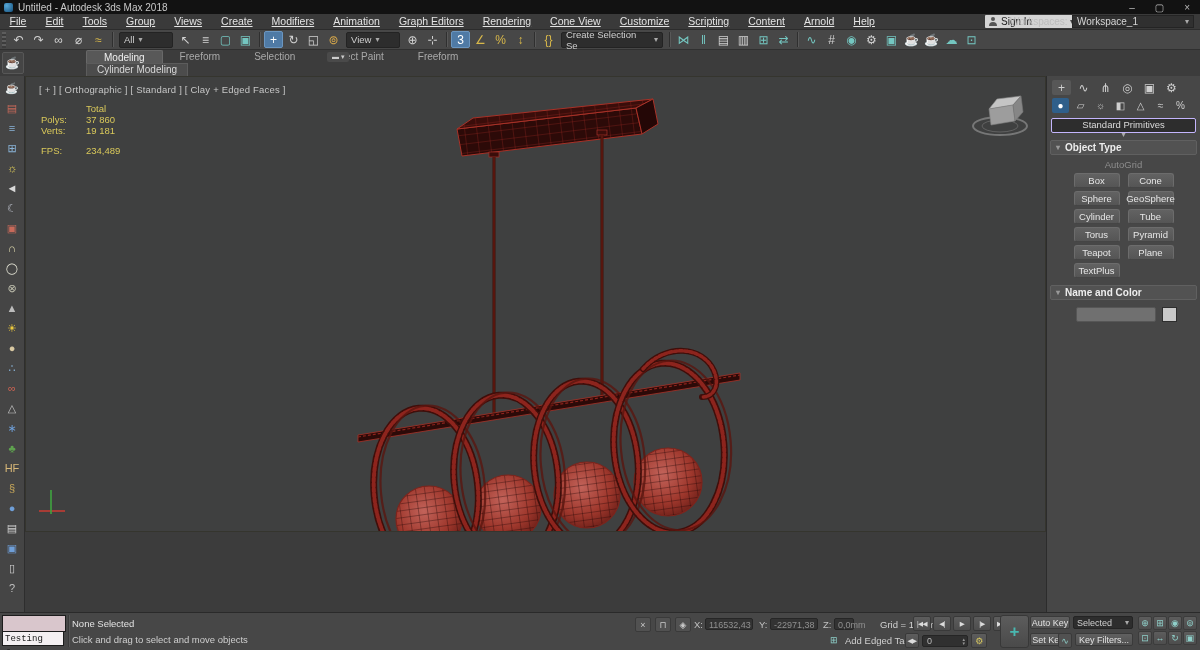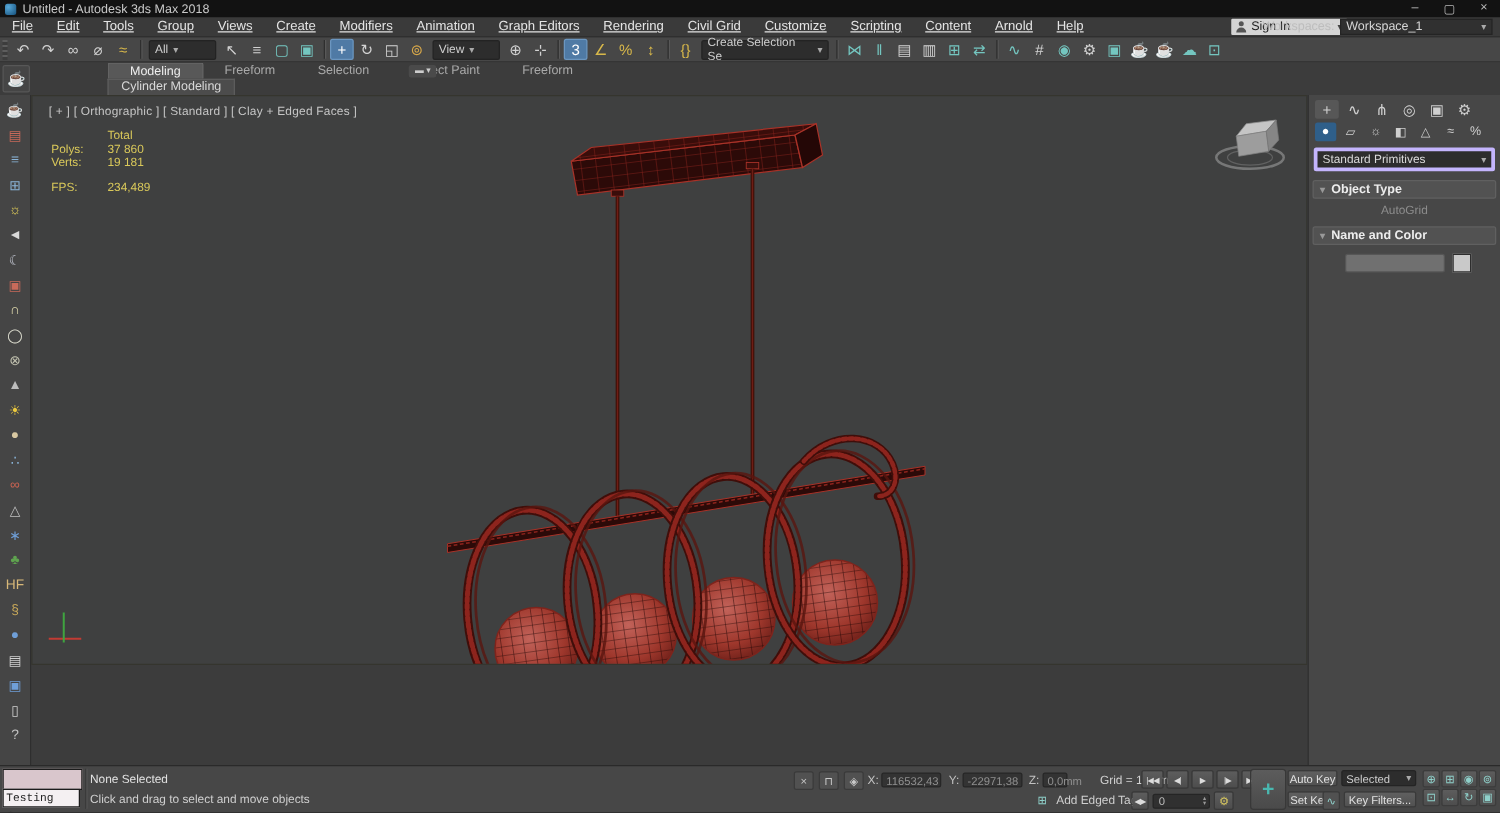--- a/index.html
+++ b/index.html
@@ -65,22 +65,22 @@
   .axis{position:absolute;left:10px;bottom:14px;}
   
   .cmdpanel{position:absolute;left:1046px;top:76px;width:154px;height:536px;background:#474747;
             border-left:1px solid #2c2c2c;box-sizing:border-box;}
   .cp-tabs{display:flex;gap:3px;padding:4px 4px 2px 5px;}
   .cp-tab{width:19px;height:15px;display:flex;align-items:center;justify-content:center;font-size:12px;color:#cfcfcf;border-radius:2px;}
   .cp-tab.active{background:#575757;}
   .cp-cats{display:flex;gap:3px;padding:1px 4px 3px 5px;}
   .cp-cat{width:17px;height:15px;display:flex;align-items:center;justify-content:center;font-size:10px;color:#cfcfcf;border-radius:2px;}
   .cp-cat.active{background:#2f5f8a;color:#fff;}
-  .cp-select{margin:2px 4px 0;height:13px;background:#2d2d2d;border:3px solid #c4b5fd;border-radius:2px;
-             display:flex;align-items:center;justify-content:space-between;padding:0 4px;font-size:9.5px;color:#dadada;}
+  .cp-select{margin:2px 4px 0;height:13px;background:#2d2d2d;border:1px solid #c4b5fd;border-radius:2px;
+             display:flex;align-items:center;justify-content:space-between;padding:0 4px;font-size:9.5px;color:#dadada;flex-direction:column;}
   .rollout{margin:7px 3px 0;background:#525252;border:1px solid #606060;border-radius:2px;height:13px;
            display:flex;align-items:center;gap:5px;padding:0 5px;font-size:10px;font-weight:bold;color:#ededed;}
   .rollout .caret{color:#999;}
   .autogrid{text-align:center;color:#8d8d8d;font-size:9.5px;margin:4px 0 3px;}
   .objgrid{display:grid;grid-template-columns:46px 46px;gap:3px 8px;justify-content:center;}
   .objbtn{height:13px;background:linear-gradient(#626262,#555);border:1px solid #6c6c6c;border-bottom-color:#454545;
           border-radius:3px;font-size:9.5px;color:#e6e6e6;display:flex;align-items:center;justify-content:center;}
   .nc-row{display:flex;gap:6px;align-items:center;margin:7px 0 0 29px;}
   .nc-input{width:78px;height:13px;background:#707070;border:1px solid #565656;border-radius:2px;}
   .nc-swatch{width:13px;height:13px;background:#c9c9c9;border:1px solid #2e2e2e;}
@@ -135,21 +135,21 @@
         <span class="menu-item">File</span>
         <span class="menu-item">Edit</span>
         <span class="menu-item">Tools</span>
         <span class="menu-item">Group</span>
         <span class="menu-item">Views</span>
         <span class="menu-item">Create</span>
         <span class="menu-item">Modifiers</span>
         <span class="menu-item">Animation</span>
         <span class="menu-item">Graph Editors</span>
         <span class="menu-item">Rendering</span>
-        <span class="menu-item">Civil Grid</span>
+        <span class="menu-item">Cone View</span>
         <span class="menu-item">Customize</span>
         <span class="menu-item">Scripting</span>
         <span class="menu-item">Content</span>
         <span class="menu-item">Arnold</span>
         <span class="menu-item">Help</span>
       </div>
     <div class="signin">
       <span class="person"></span>
       <span>Sign In</span>
       <span class="caret">▾</span>
@@ -400,20 +400,33 @@
       </div>
     <div class="cp-select">
       <span>Standard Primitives</span>
       <span class="caret">▾</span>
     </div>
     <div class="rollout">
       <span class="caret">▾</span>
       <span>Object Type</span>
     </div>
     <div class="autogrid">AutoGrid</div>
+    <div class="objgrid">
+        <span class="objbtn">Box</span>
+        <span class="objbtn">Cone</span>
+        <span class="objbtn">Sphere</span>
+        <span class="objbtn">GeoSphere</span>
+        <span class="objbtn">Cylinder</span>
+        <span class="objbtn">Tube</span>
+        <span class="objbtn">Torus</span>
+        <span class="objbtn">Pyramid</span>
+        <span class="objbtn">Teapot</span>
+        <span class="objbtn">Plane</span>
+        <span class="objbtn">TextPlus</span>
+      </div>
     <div class="rollout">
       <span class="caret">▾</span>
       <span>Name and Color</span>
     </div>
     <div class="nc-row">
       <span class="nc-input"></span>
       <span class="nc-swatch"></span>
     </div>
   </div>
 

